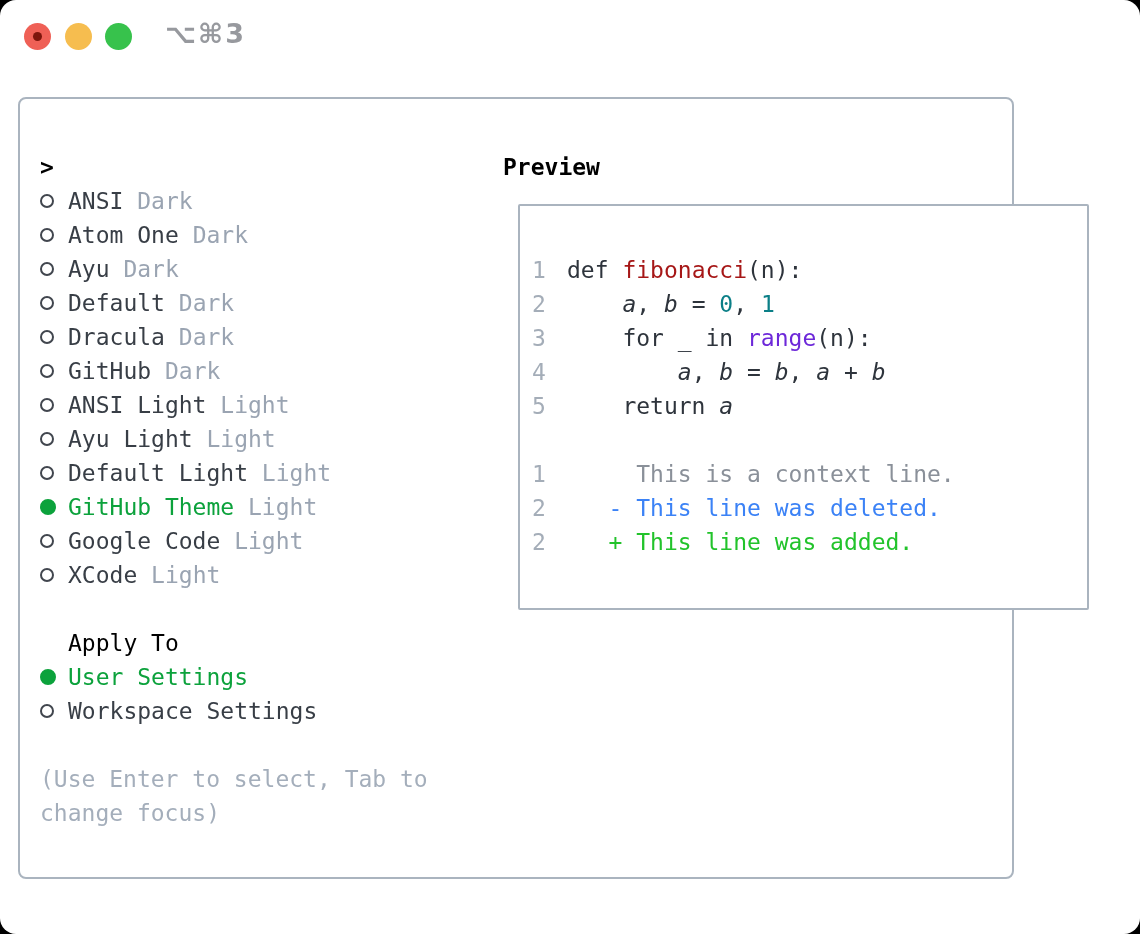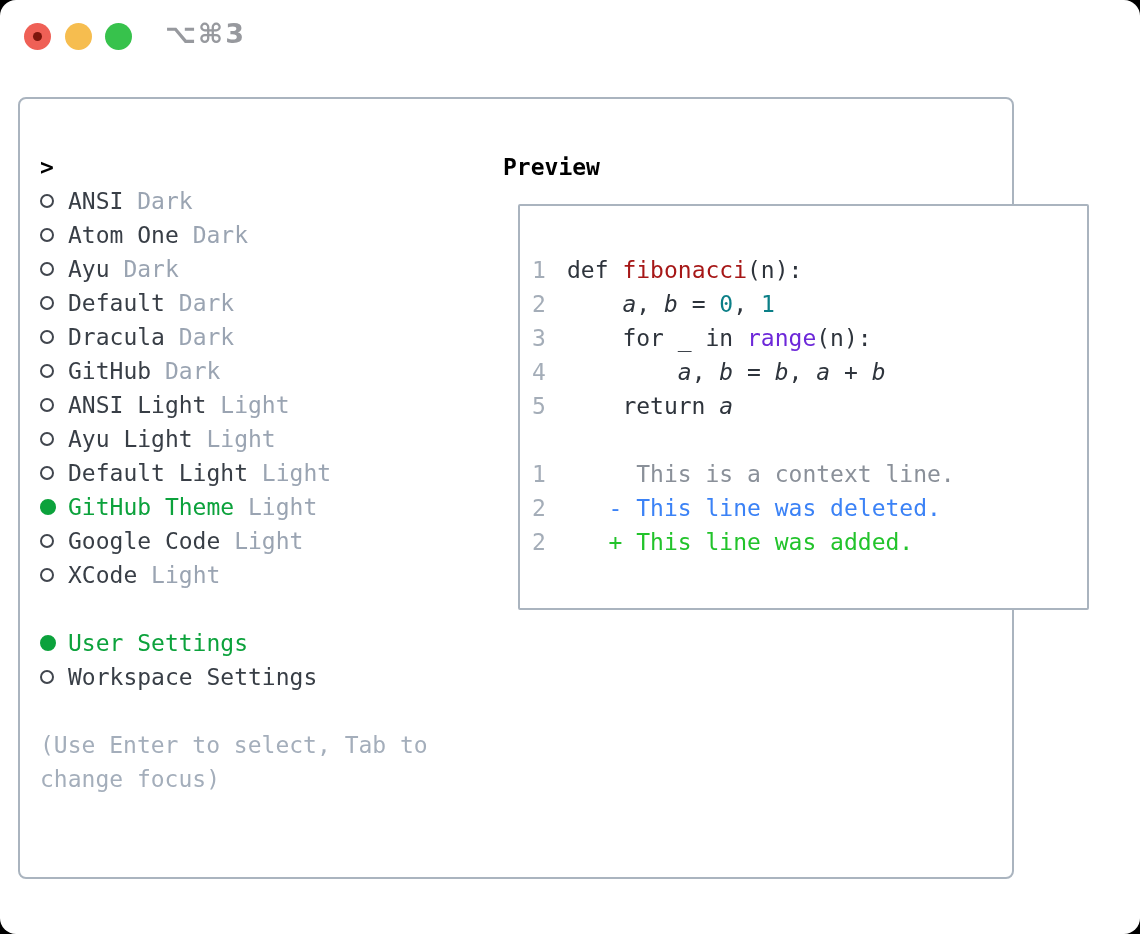--- a/index.html
+++ b/index.html
@@ -81,20 +81,24 @@
           <div class="row"><span class="marker"><span class="circle"></span></span><span class="">ANSI Light</span><span class="tag"> Light</span></div>
           <div class="row"><span class="marker"><span class="circle"></span></span><span class="">Ayu Light</span><span class="tag"> Light</span></div>
           <div class="row"><span class="marker"><span class="circle"></span></span><span class="">Default Light</span><span class="tag"> Light</span></div>
           <div class="row"><span class="marker"><span class="circle filled"></span></span><span class="sel">GitHub Theme</span><span class="tag"> Light</span></div>
           <div class="row"><span class="marker"><span class="circle"></span></span><span class="">Google Code</span><span class="tag"> Light</span></div>
           <div class="row"><span class="marker"><span class="circle"></span></span><span class="">XCode</span><span class="tag"> Light</span></div>
         </div>
 
       <div class="spacer"></div>
 
+      <div class="row">
+        <span class="marker"></span>
+        <span style="color:#000;">Apply To</span>
+      </div>
 
       <div id="apply-list">
           <div class="row"><span class="marker"><span class="circle filled"></span></span><span class="sel">User Settings</span></div>
           <div class="row"><span class="marker"><span class="circle"></span></span><span class="">Workspace Settings</span></div>
         </div>
 
       <div class="spacer"></div>
 
       <div id="hint">
           <div class="hint-line">(Use Enter to select, Tab to</div>

